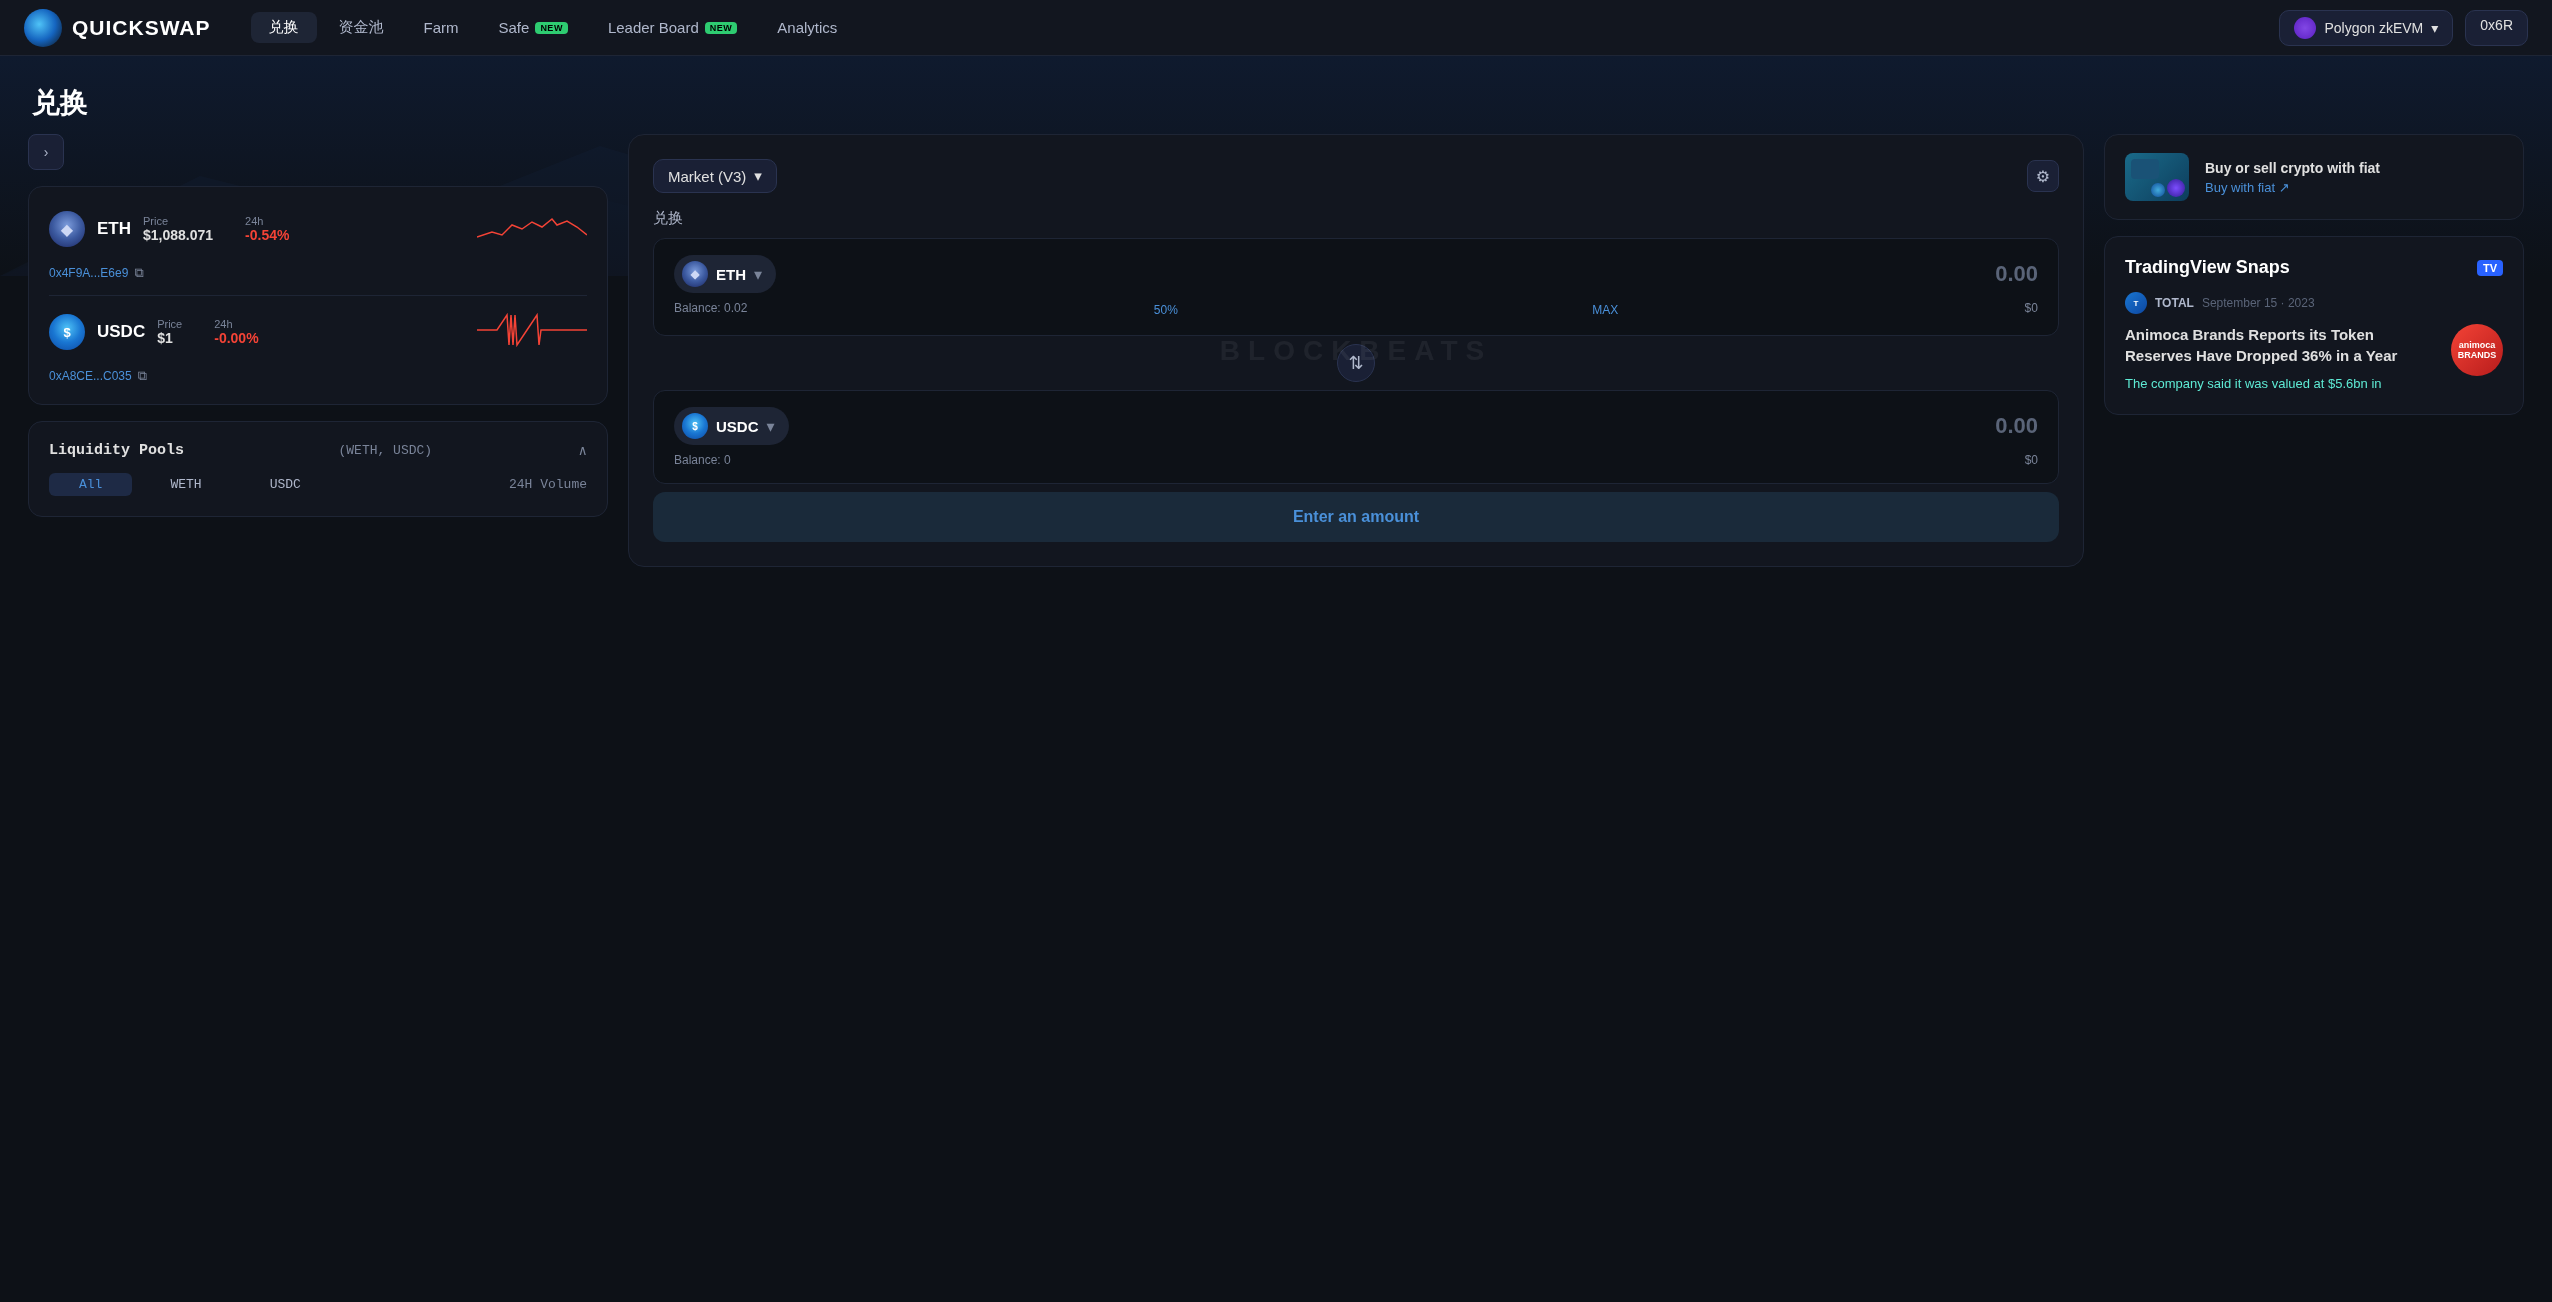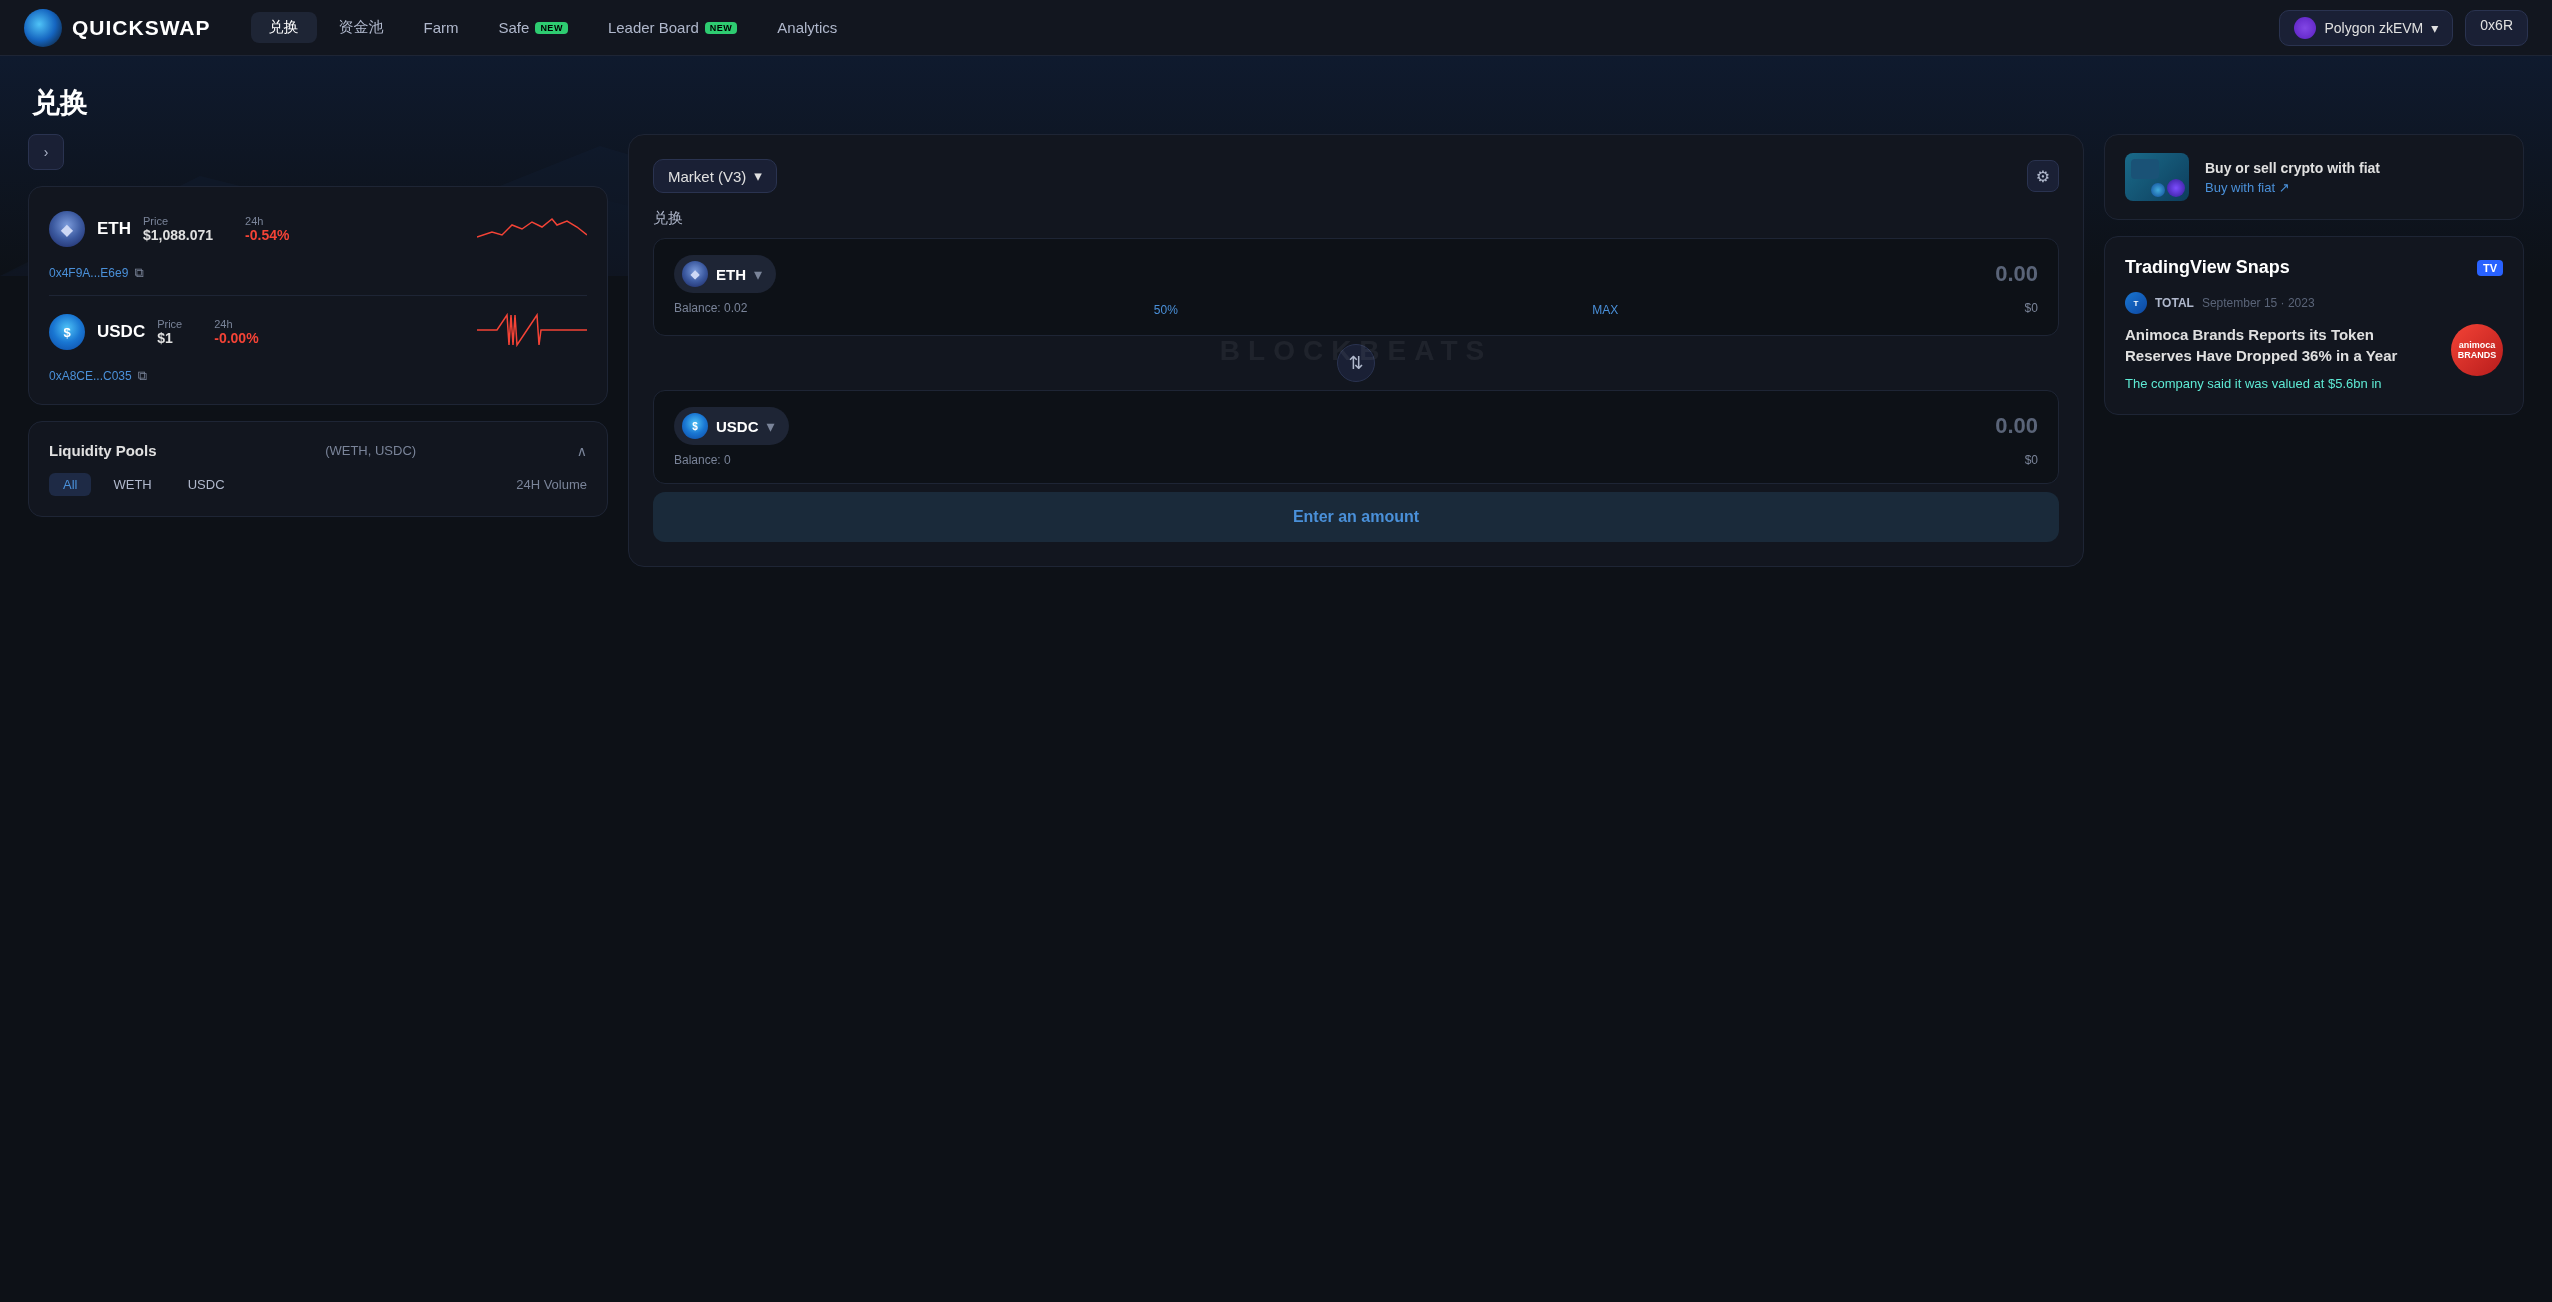--- a/index.html
+++ b/index.html
@@ -260,20 +260,21 @@
 
     
     .mini-chart { width: 110px; height: 40px; }
 
     
     .liquidity-card {
       background: #12161f;
       border: 1px solid #1e2535;
       border-radius: 14px;
       padding: 20px;
+      font-family: Liberation Mono, monospace;
     }
     .liquidity-header {
       display: flex;
       align-items: center;
       justify-content: space-between;
       margin-bottom: 14px;
     }
     .liquidity-title {
       font-size: 15px;
       font-weight: 600;
@@ -288,21 +289,21 @@
       color: #7a8499;
       font-size: 14px;
       cursor: pointer;
     }
     .liquidity-tabs {
       display: flex;
       align-items: center;
       gap: 8px;
     }
     .liq-tab {
-      padding: 4px 14px;
+      padding: 4px 30px;
       border-radius: 6px;
       font-size: 13px;
       cursor: pointer;
       color: #b0b8cc;
     }
     .liq-tab.active {
       background: #1e2a45;
       color: #4a90d9;
     }
     .liq-volume-label {

